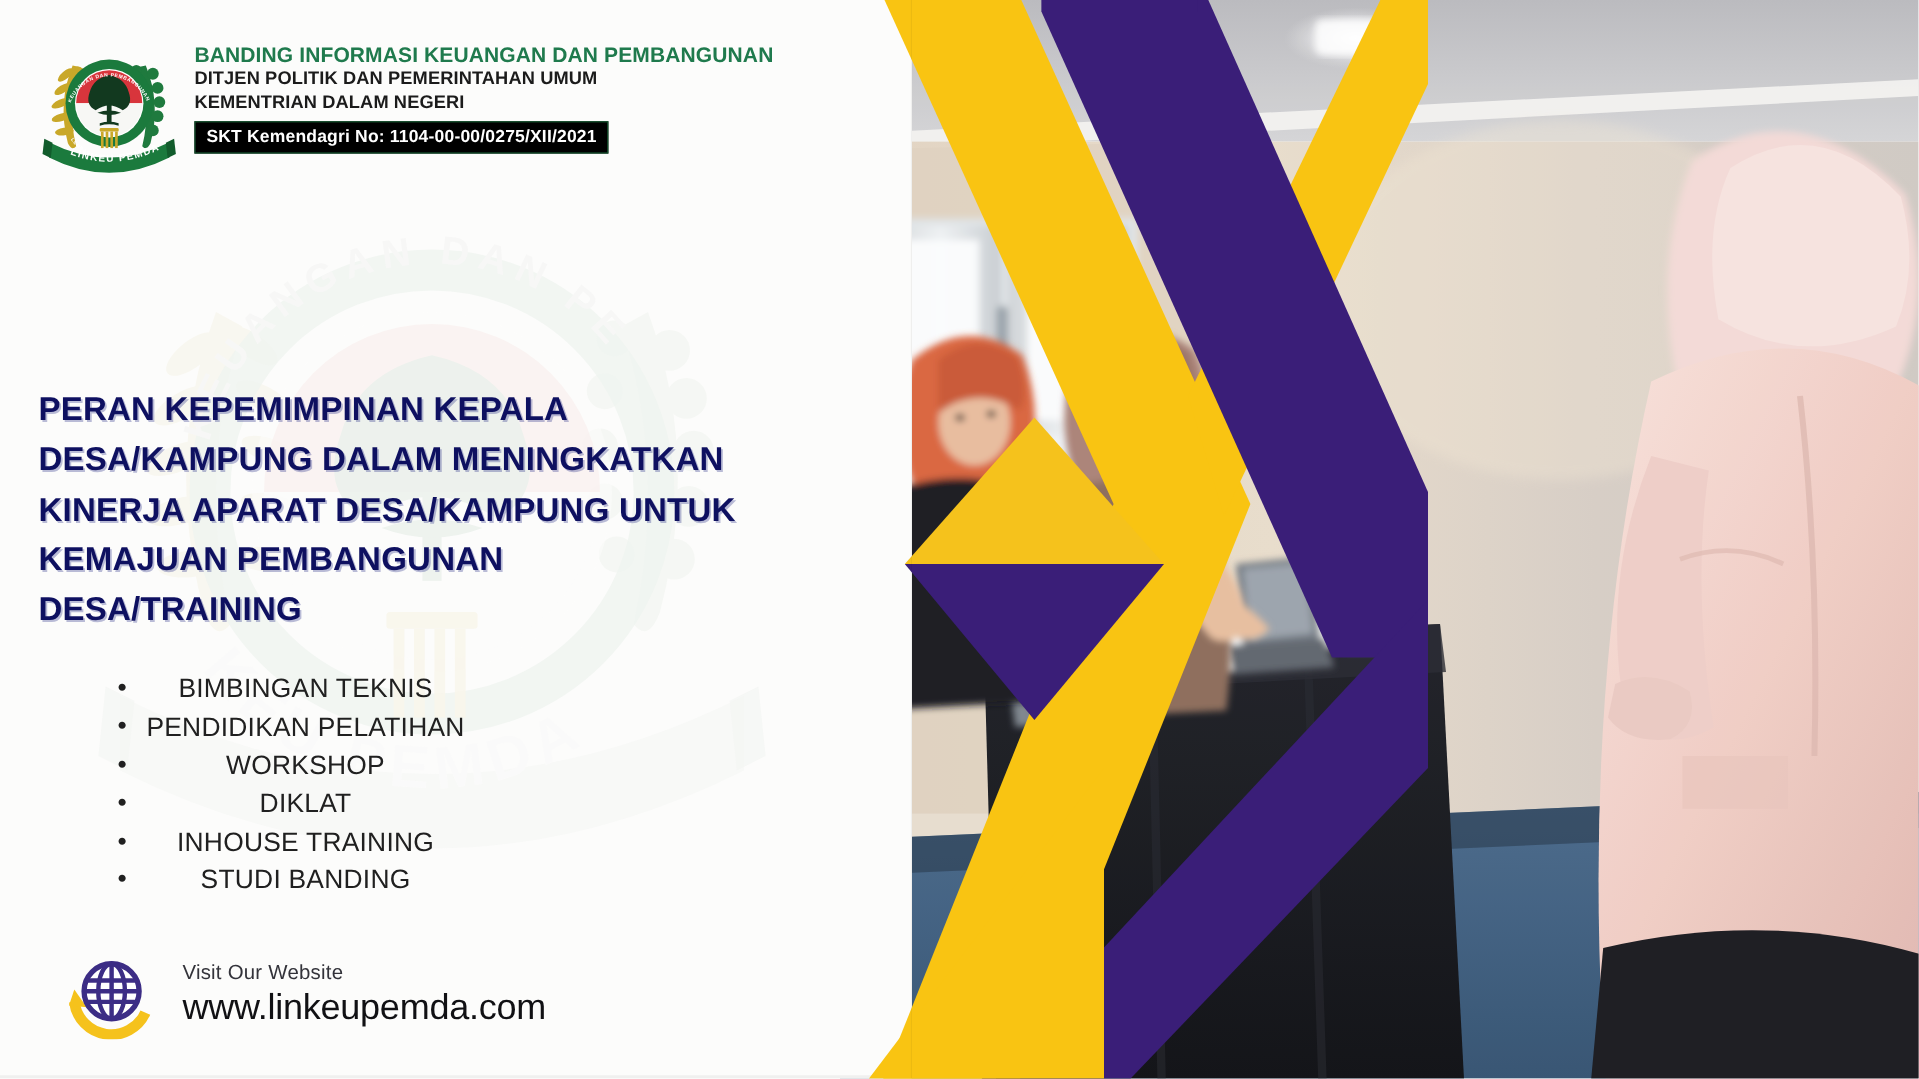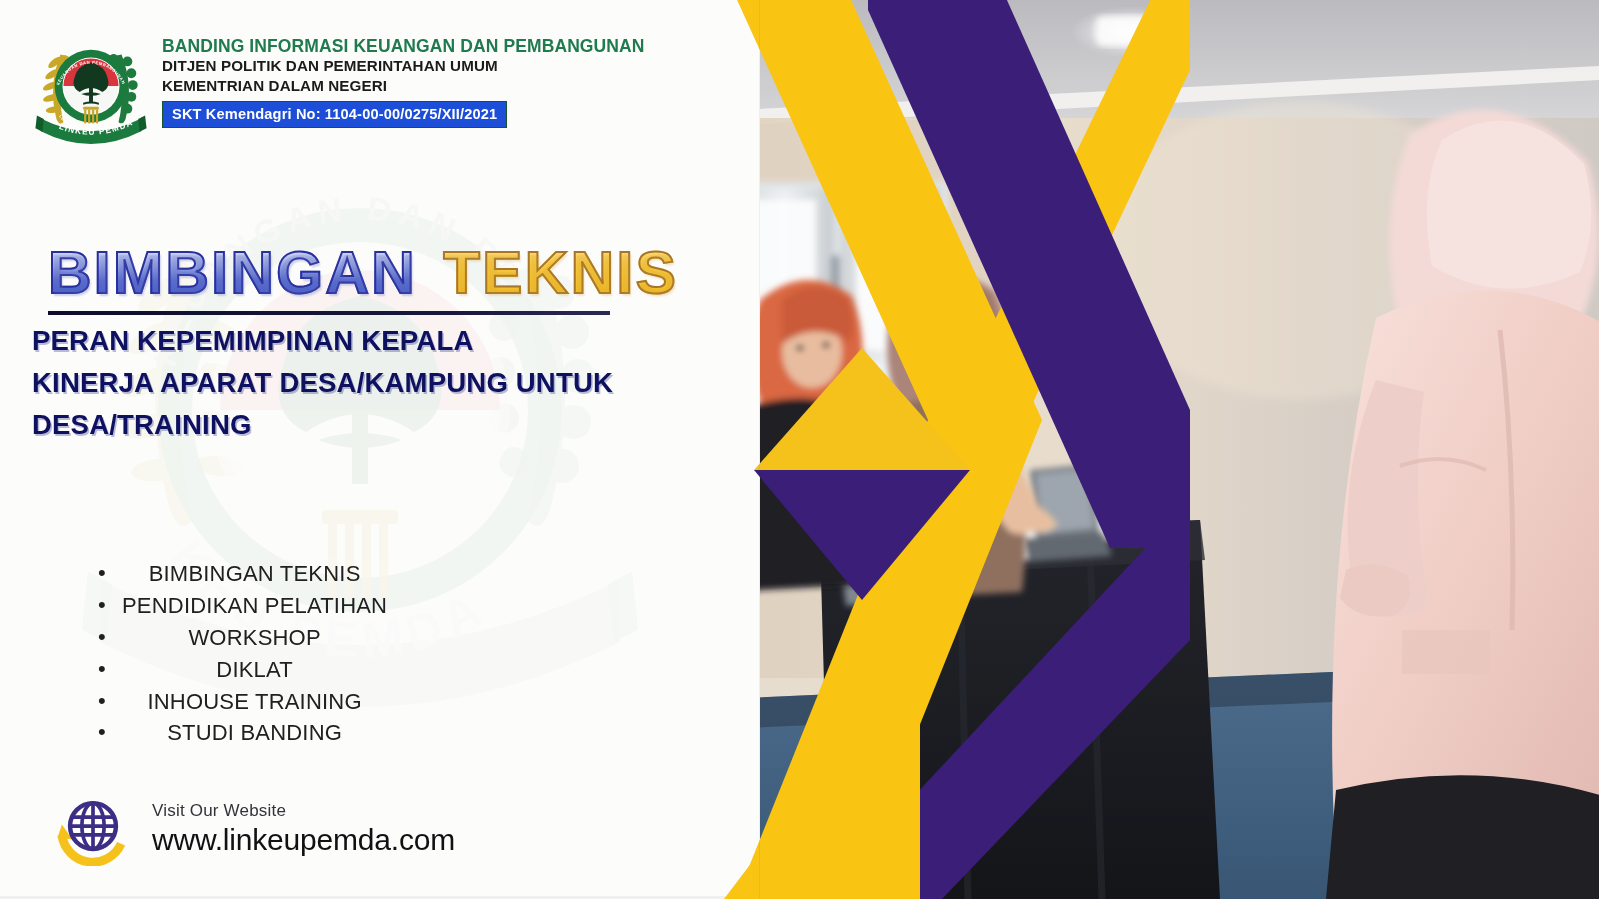--- a/index.html
+++ b/index.html
@@ -34,21 +34,21 @@
   .header-text { margin-left:12px; padding-top:8px; }
   .org-line1 {
     font-size:17.5px; font-weight:bold; color:#1f7a4d; letter-spacing:.1px;
     font-family:"Liberation Sans", sans-serif; line-height:1.16; white-space:nowrap;
   }
   .org-line2, .org-line3 {
     font-size:15.2px; font-weight:bold; color:#1b1b1b; letter-spacing:.1px;
     line-height:1.28; white-space:nowrap;
   }
   .skt-badge {
-    display:inline-block; margin-top:6px; background:#1d4ed8; color:#ffffff;
+    display:inline-block; margin-top:6px; background:#000000; color:#ffffff;
     font-size:14.6px; font-weight:bold; padding:4px 9px 5px 9px; letter-spacing:.15px;
     border:1px solid #15552f; white-space:nowrap;
   }
 
   
   .title-block { position:absolute; left:48px; top:238px; z-index:10; width:660px; }
   .title-row { display:flex; align-items:baseline; white-space:nowrap; }
   .title-bimbingan {
     font-size:60px; font-weight:bold; letter-spacing:2.5px;
     font-family:"Liberation Sans", sans-serif;
@@ -414,31 +414,26 @@
       </div>
 
       <div class="header-text">
         <div class="org-line1">BANDING INFORMASI KEUANGAN DAN PEMBANGUNAN</div>
         <div class="org-line2">DITJEN POLITIK DAN PEMERINTAHAN UMUM</div>
         <div class="org-line3">KEMENTRIAN DALAM NEGERI</div>
         <div class="skt-badge">SKT Kemendagri No: 1104-00-00/0275/XII/2021</div>
       </div>
     </div>
 
-    <div class="title-block">
-      <div class="title-row">
-        <span class="title-bimbingan">BIMBINGAN</span>
-        <span class="title-teknis">TEKNIS</span>
-      </div>
-      <div class="title-rule"></div>
-    </div>
 
     <div class="subtitle">
       <div class="sub-line">PERAN KEPEMIMPINAN KEPALA</div>
+      <div class="sub-line">DESA/KAMPUNG DALAM MENINGKATKAN</div>
       <div class="sub-line">KINERJA APARAT DESA/KAMPUNG UNTUK</div>
+      <div class="sub-line">KEMAJUAN PEMBANGUNAN</div>
       <div class="sub-line">DESA/TRAINING</div>
     </div>
 
     <ul class="bullets">
       <li class="bullet-item">BIMBINGAN TEKNIS</li>
       <li class="bullet-item">PENDIDIKAN PELATIHAN</li>
       <li class="bullet-item">WORKSHOP</li>
       <li class="bullet-item">DIKLAT</li>
       <li class="bullet-item">INHOUSE TRAINING</li>
       <li class="bullet-item">STUDI BANDING</li>

